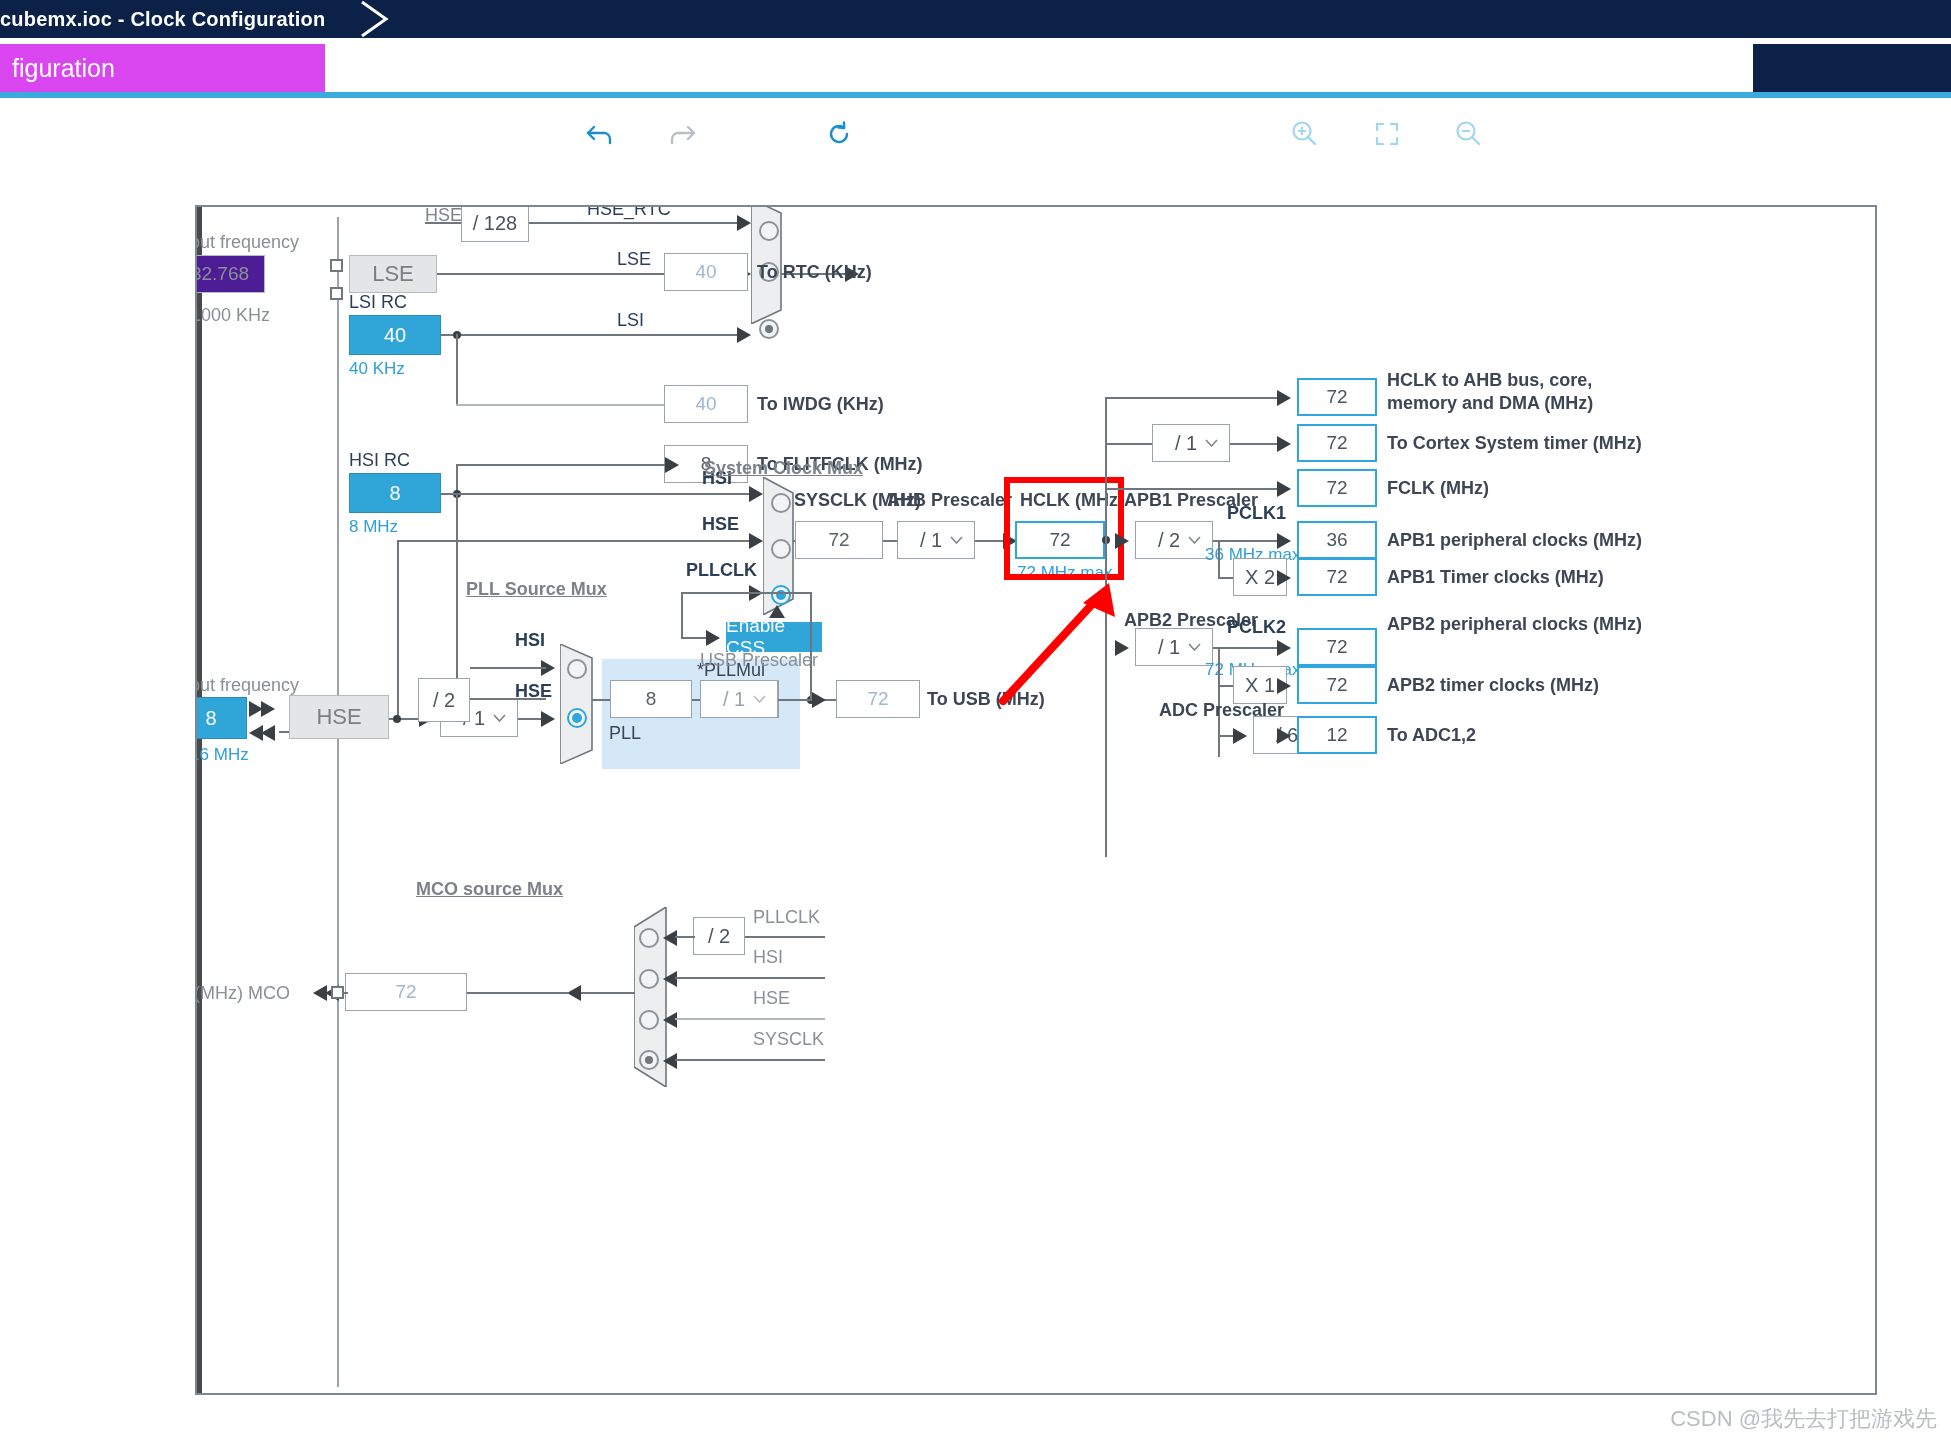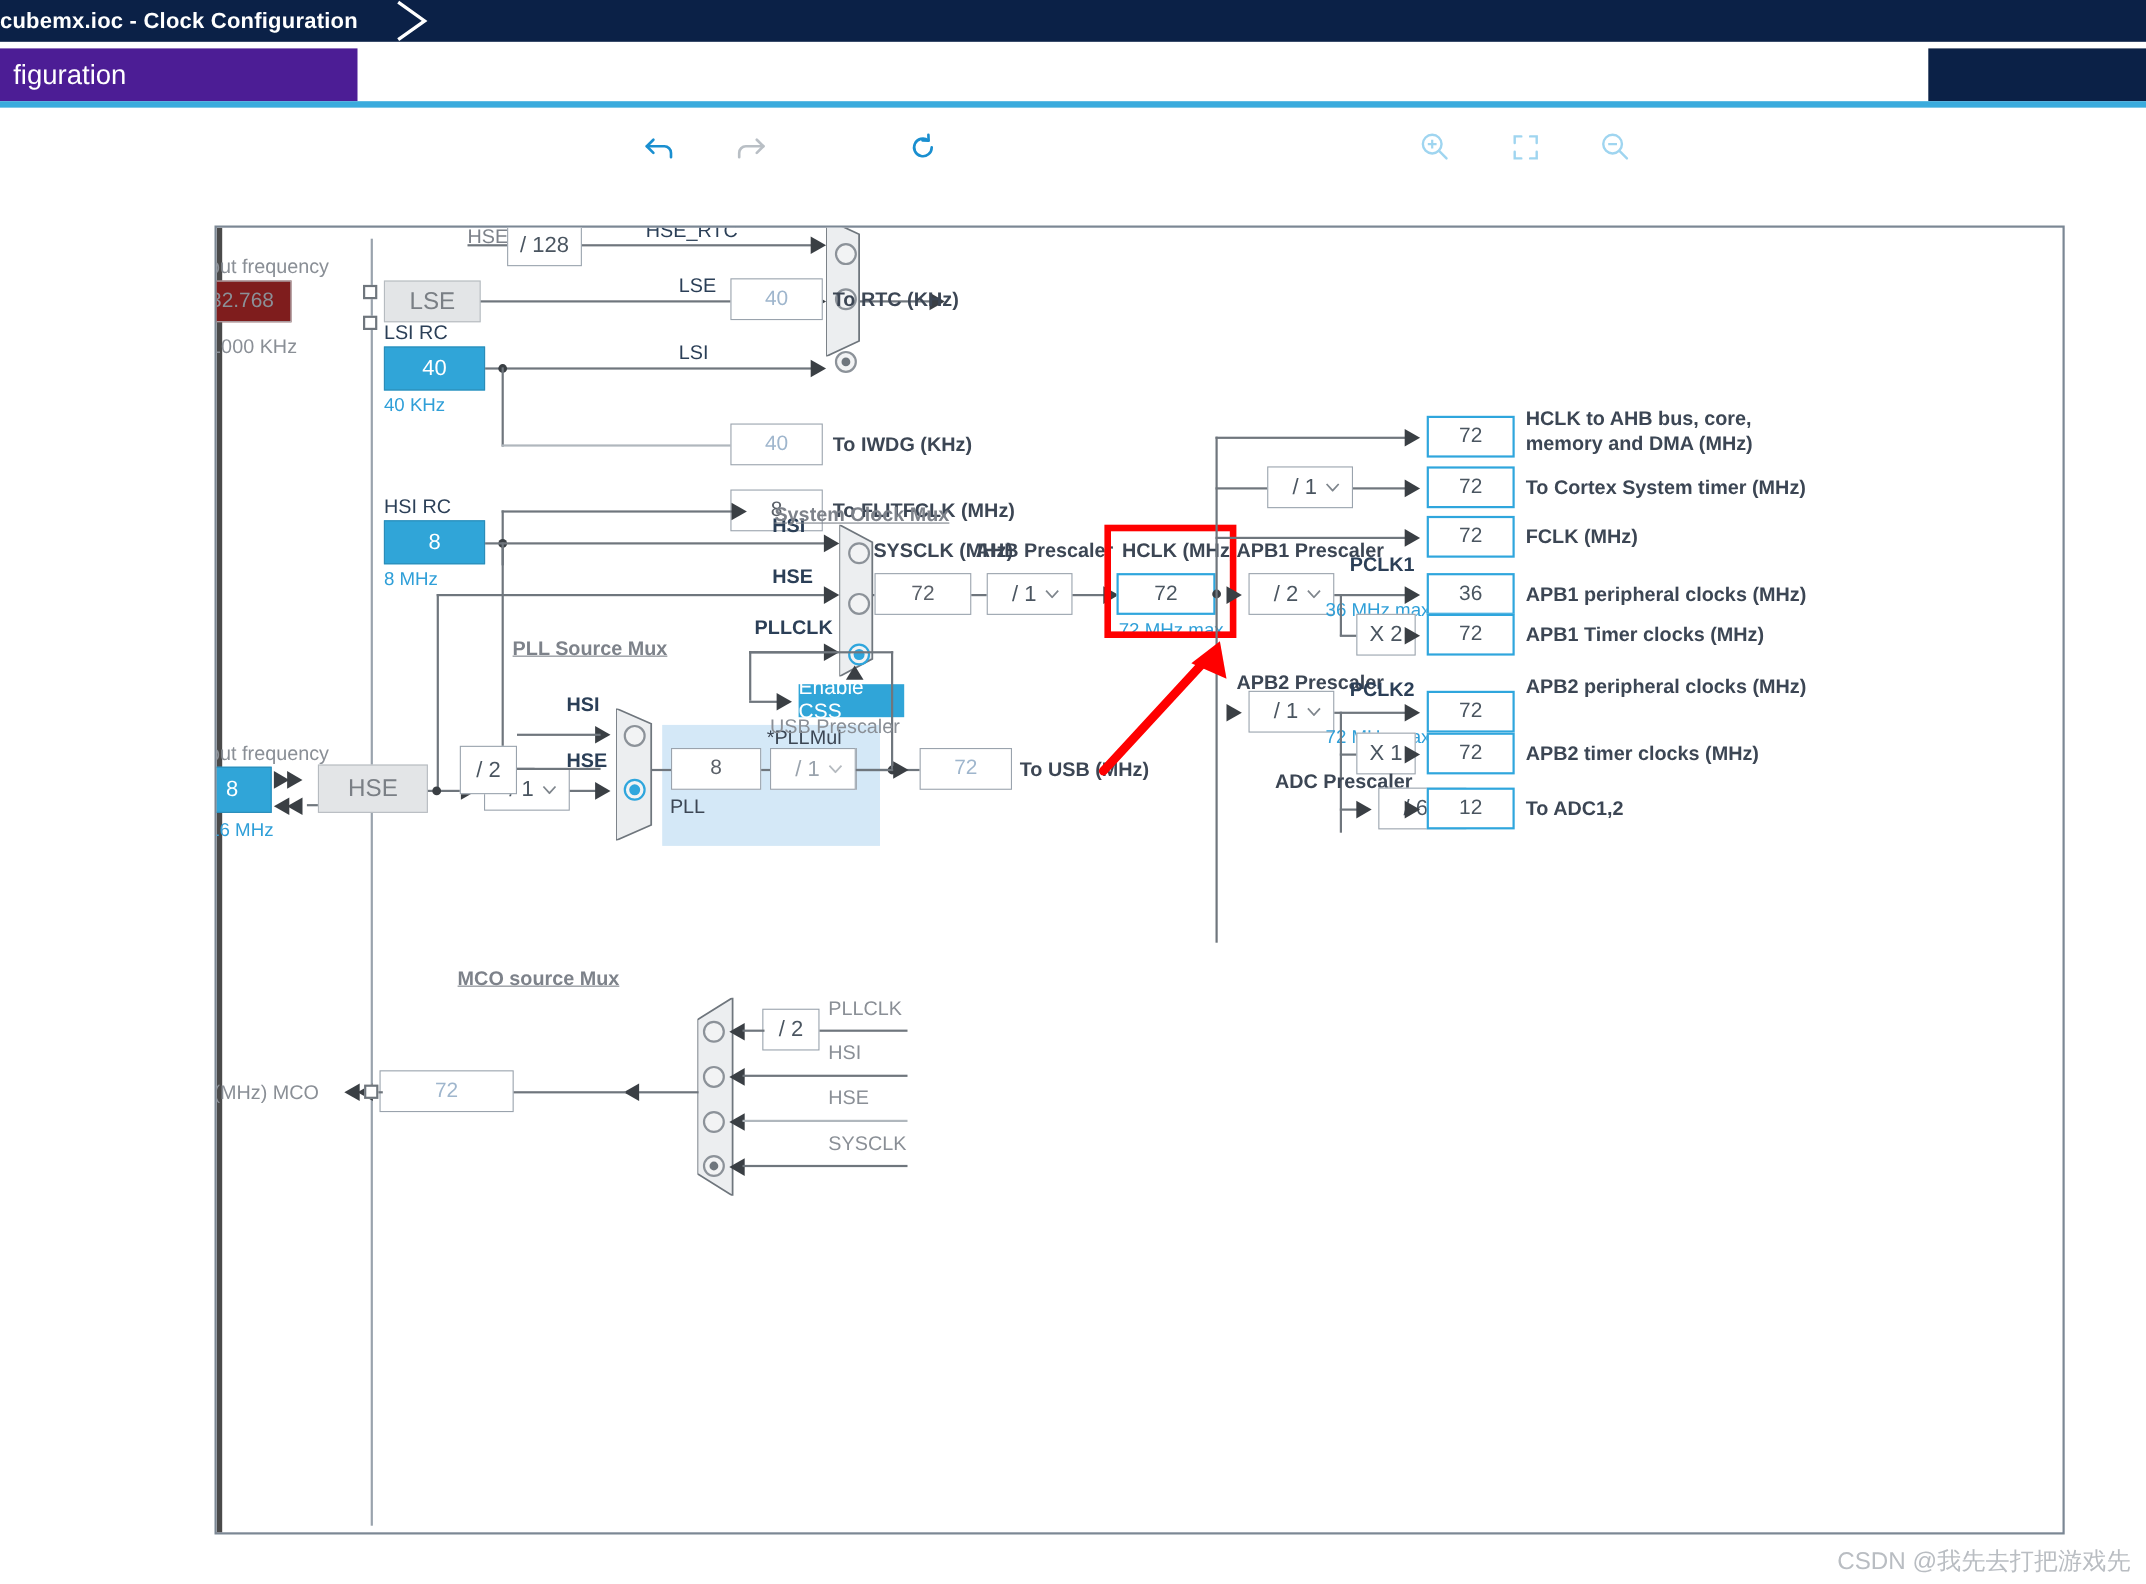--- a/index.html
+++ b/index.html
@@ -32,21 +32,21 @@
   #tabbar {
     position:absolute; left:0; top:44px; width:1951px; height:48px;
     background:#ffffff;
   }
   .tab {
     position:absolute; top:0; height:48px;
     color:#ffffff; font-size:25px;
     display:flex; align-items:center; justify-content:center;
     white-space:nowrap;
   }
-  .tab.dark { background:#4c1d95; }
+  .tab.dark { background:#d946ef; }
   .tab.active { background:#3aabdd; }
   .tab.blank { background:#0b2147; }
   #tabstrip-underline {
     position:absolute; left:0; top:92px; width:1951px; height:6px;
     background:#3aabdd;
   }
 
   
   #toolbar {
     position:absolute; left:0; top:98px; width:1951px; height:70px;
@@ -123,21 +123,21 @@
     font-size:19px; color:#5a6068;
   }
   .vbox.dim { color:#9fb6cd; }
   .vbox.blue {            
     border:2px solid #2fa6dd; color:#4a5560;
   }
   .vbox.hiblue {          
     border:2px solid #2fa6dd; color:#4a5560;
   }
   .vbox.grey {
-    background:#7f1d1d; border:1px solid #b6bbc0; color:#8b9097;
+    background:#4c1d95; border:1px solid #b6bbc0; color:#8b9097;
   }
   .osc {
     position:absolute; background:#30a5d8;
     border:1px solid #2b8cb8;
     display:flex; align-items:center; justify-content:center;
     color:#ffffff; font-size:20px;
   }
   .hse-block {
     position:absolute; background:#e3e5e7; border:1px solid #b6bbc0;
     display:flex; align-items:center; justify-content:center;

